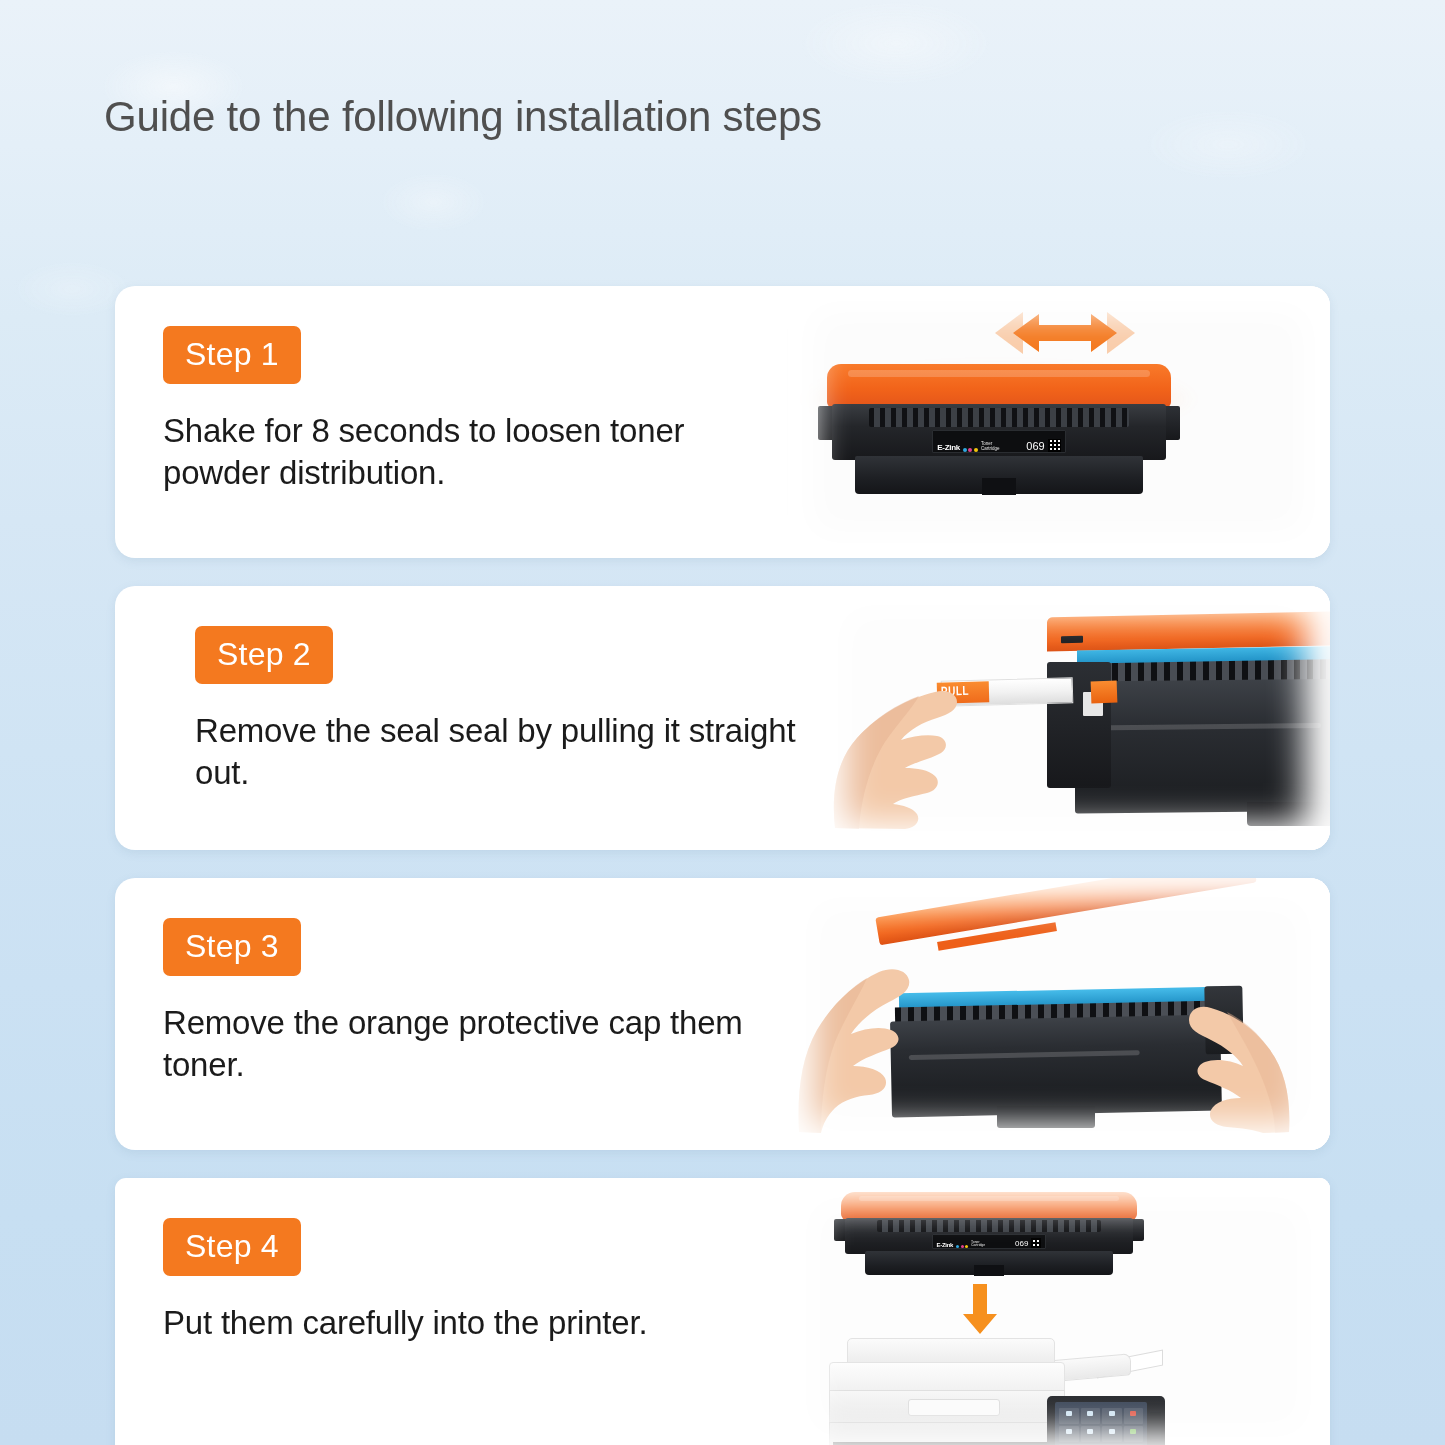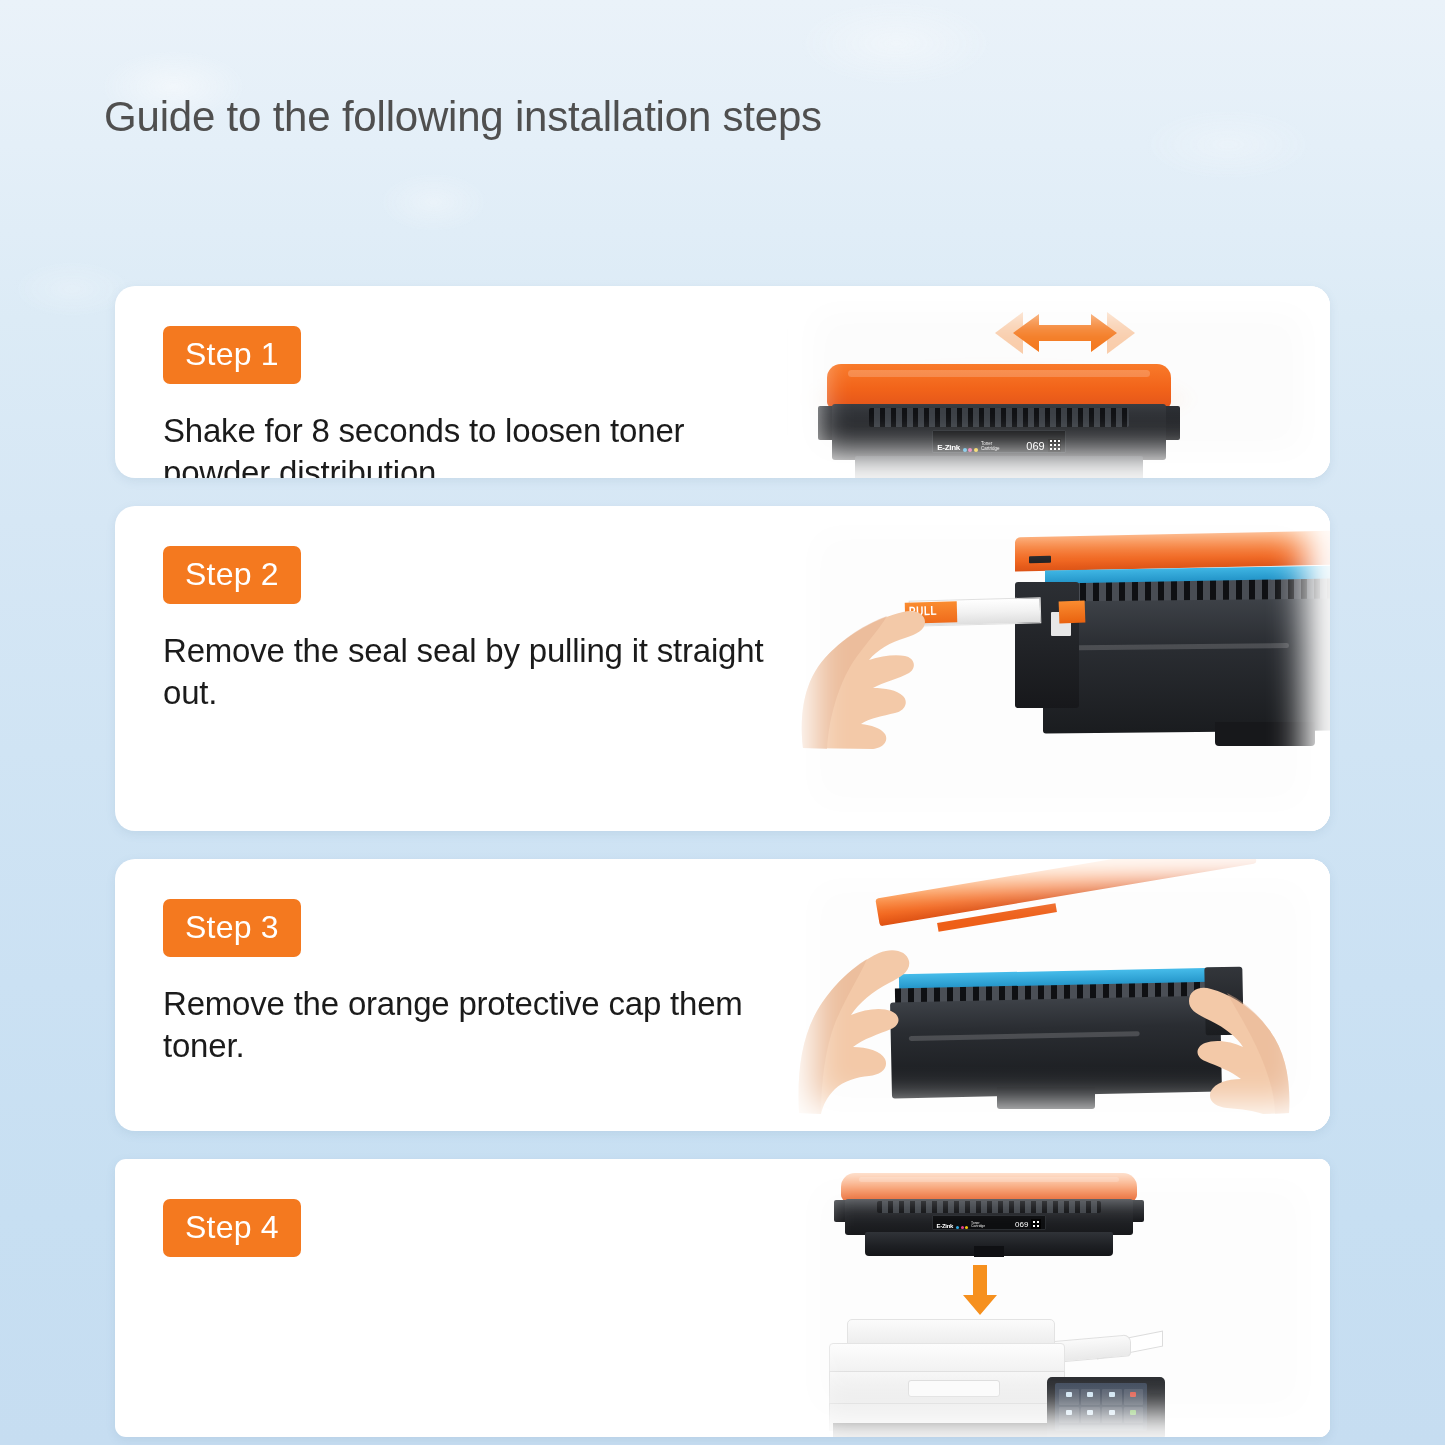--- a/index.html
+++ b/index.html
@@ -76,22 +76,22 @@
     position: relative;
     width: 1215px;
     background: #ffffff;
     border-radius: 20px;
     box-shadow: 0 3px 10px rgba(90,130,165,.13);
     margin-bottom: 28px;
     display: flex;
     overflow: hidden;
   }
 
-  .card-1 { height: 192px; }
-  .card-2 { height: 325px; }
+  .card-1 { height: 272px; }
+  .card-2 { height: 264px; padding-left: 32px; }
   .card-3 { height: 272px; }
   .card-4 { height: 278px; border-radius: 11px; }
 
   .card-text {
     width: 672px;
     flex: 0 0 672px;
     padding: 40px 0 0 48px;
     position: relative;
     z-index: 3;
   }
@@ -705,20 +705,21 @@
                      C74 28 88 50 98 74 C108 98 112 116 112 131 Z" fill="#e6b392" opacity=".45"></path>
           </svg>
         </div>
         <div class="photo-fade"></div>
       </div>
     </div>
 
     <div class="card card-4">
       <div class="card-text">
         <div class="badge">Step 4</div>
+        <div class="step-desc">Put them carefully into the printer.</div>
       </div>
       <div class="card-media">
         <div class="s4-stage">
 
           <div class="cart s4-cart">
             <div class="cart-cap"></div>
             <div class="cart-ear left"></div>
             <div class="cart-ear right"></div>
             <div class="cart-body">
               <div class="cart-vents"></div>

